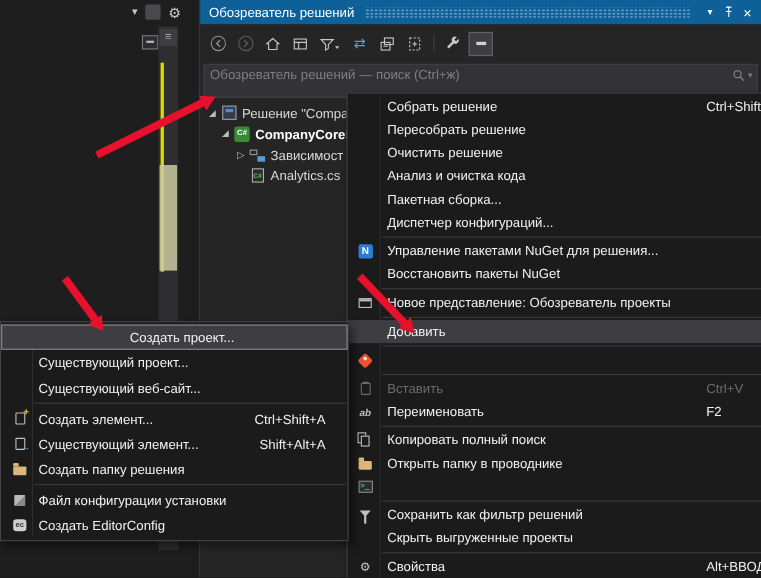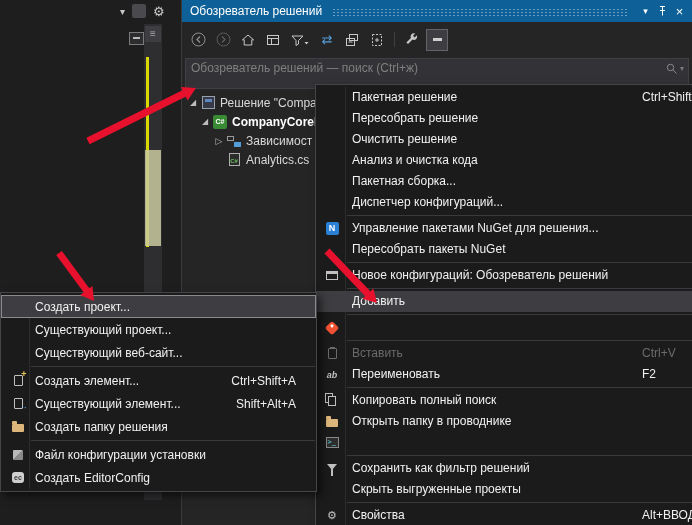--- a/index.html
+++ b/index.html
@@ -76,21 +76,21 @@
   .cm-row{position:relative;height:21px;line-height:21px;color:#f1f1f1;}
   .cm-row .mi-label{position:absolute;left:36px;white-space:nowrap;}
   .cm-row .mi-shortcut{position:absolute;left:326px;white-space:nowrap;}
   .cm-row.hl{background:#3e3e42;}
   .cm-row.disabled{color:#6b6b6b;}
   .mi-icon{position:absolute;left:6px;top:0;height:21px;width:20px;display:flex;align-items:center;justify-content:center;color:#c0c0c0;}
   .disabled .mi-icon{color:#6b6b6b;}
   .cm-sep{height:1px;background:#3a3a3e;margin:2px 1px 2px 31px;}
 
   .sm-row{position:relative;height:23px;display:flex;align-items:center;color:#f1f1f1;padding-right:20px;}
-  .sm-row.hl2{background:#3e3e42;outline:1px solid #8a8a8d;outline-offset:-1px;}
+  .sm-row.hl2{background:#3e3e42;outline:1px solid #8a8a8d;outline-offset:-1px;justify-content:center;}
   .mi-icon2{width:34px;flex:none;display:flex;justify-content:center;align-items:center;color:#c0c0c0;}
   .sm-label{white-space:nowrap;}
   .sm-short{margin-left:auto;padding-left:12px;white-space:nowrap;text-align:center;}
   .sm-sep{height:1px;background:#3a3a3e;margin:2px 1px 2px 30px;}
 
   
   .g-nuget{width:13px;height:13px;background:#2a7fd4;border-radius:2px;color:#fff;font-weight:bold;font-size:9px;line-height:13px;text-align:center;}
   .g-nuget::after{content:"N";}
   .g-git{width:10px;height:10px;background:#f05133;transform:rotate(45deg);border-radius:2px;position:relative;}
   .g-git::after{content:"";position:absolute;left:2px;top:2px;width:3px;height:3px;background:#fff;border-radius:50%;}
@@ -244,21 +244,21 @@
         <span class="t-icon">
             <span class="t-csfile"></span>
           </span>
         <span class="t-label">Analytics.cs</span>
       </div>
     </div>
   </div>
 
   <div class="menu cm">
     <div class="cm-row">
-      <span class="mi-label">Пакетная решение</span>
+      <span class="mi-label">Собрать решение</span>
       <span class="mi-shortcut">Ctrl+Shift+B</span>
     </div>
     <div class="cm-row">
       <span class="mi-label">Пересобрать решение</span>
     </div>
     <div class="cm-row">
       <span class="mi-label">Очистить решение</span>
     </div>
     <div class="cm-row">
       <span class="mi-label">Анализ и очистка кода</span>
@@ -270,28 +270,28 @@
       <span class="mi-label">Диспетчер конфигураций...</span>
     </div>
     <div class="cm-sep"></div>
     <div class="cm-row">
       <span class="mi-icon">
           <span class="g-nuget"></span>
         </span>
       <span class="mi-label">Управление пакетами NuGet для решения...</span>
     </div>
     <div class="cm-row">
-      <span class="mi-label">Пересобрать пакеты NuGet</span>
+      <span class="mi-label">Восстановить пакеты NuGet</span>
     </div>
     <div class="cm-sep"></div>
     <div class="cm-row">
       <span class="mi-icon">
           <span class="g-window"></span>
         </span>
-      <span class="mi-label">Новое конфигураций: Обозреватель решений</span>
+      <span class="mi-label">Новое представление: Обозреватель проекты</span>
     </div>
     <div class="cm-sep"></div>
     <div class="cm-row hl">
       <span class="mi-label">Добавить</span>
     </div>
     <div class="cm-sep"></div>
     <div class="cm-row">
       <span class="mi-icon">
           <span class="g-git"></span>
         </span>

